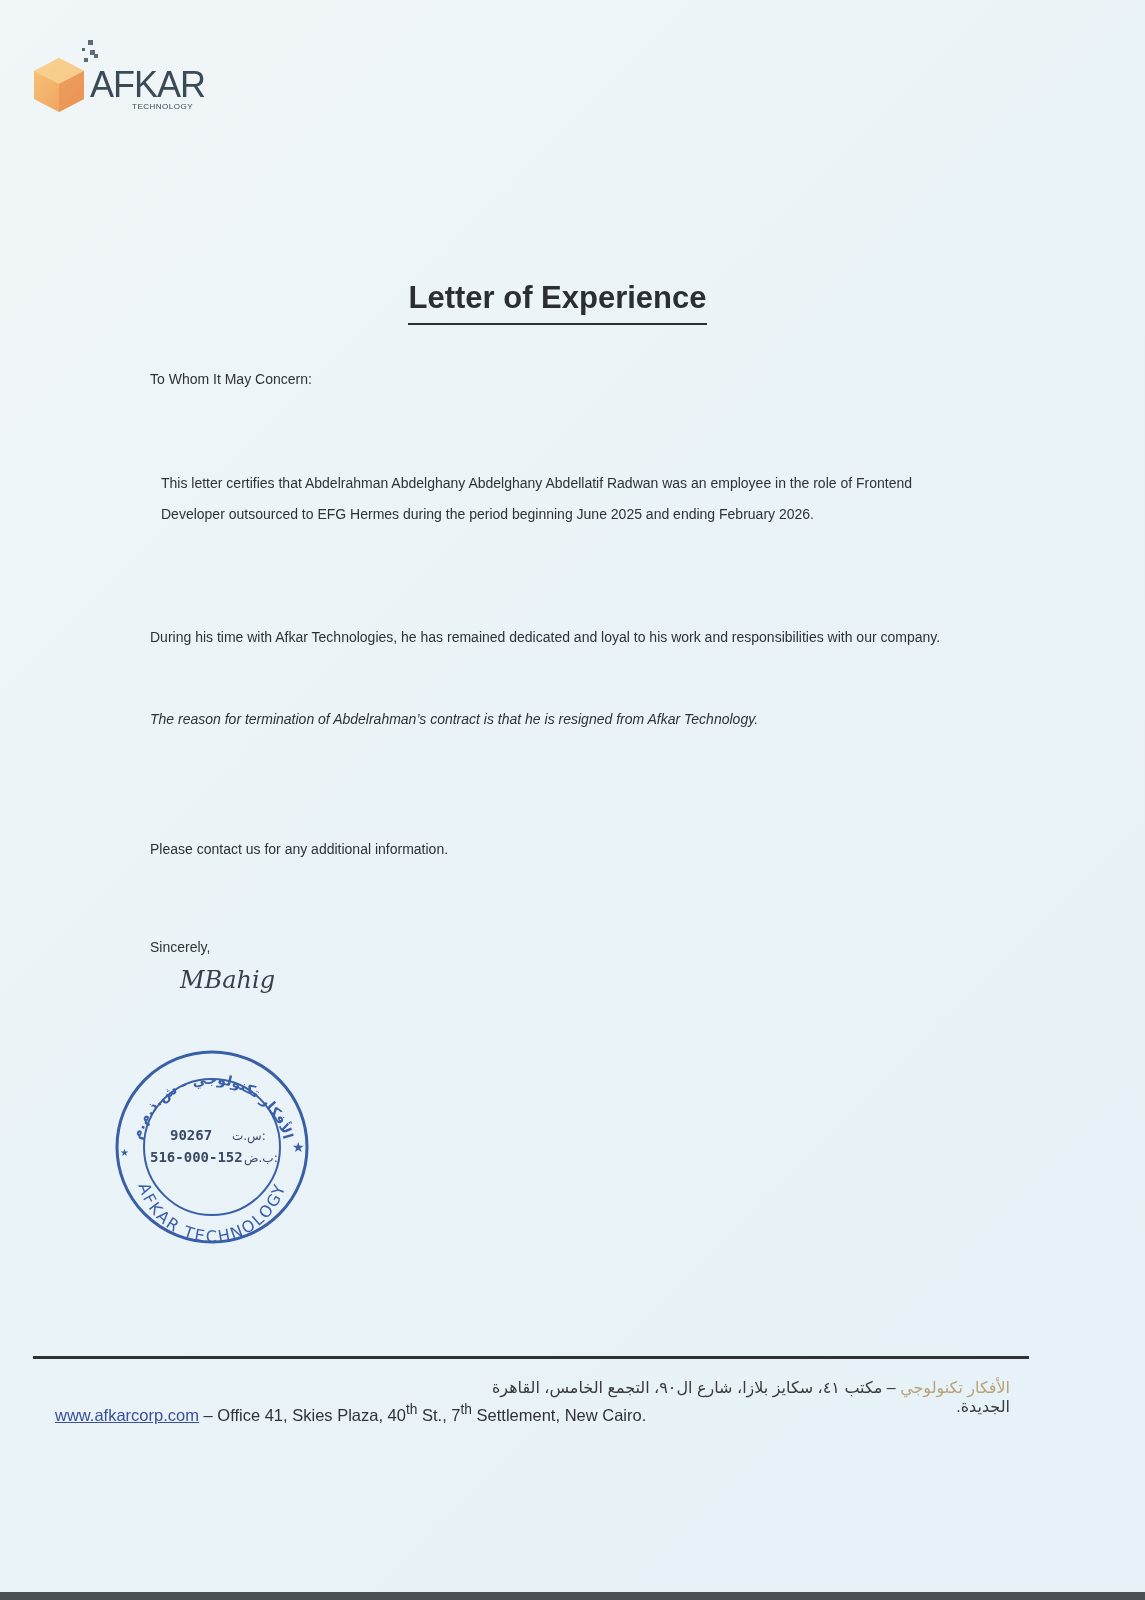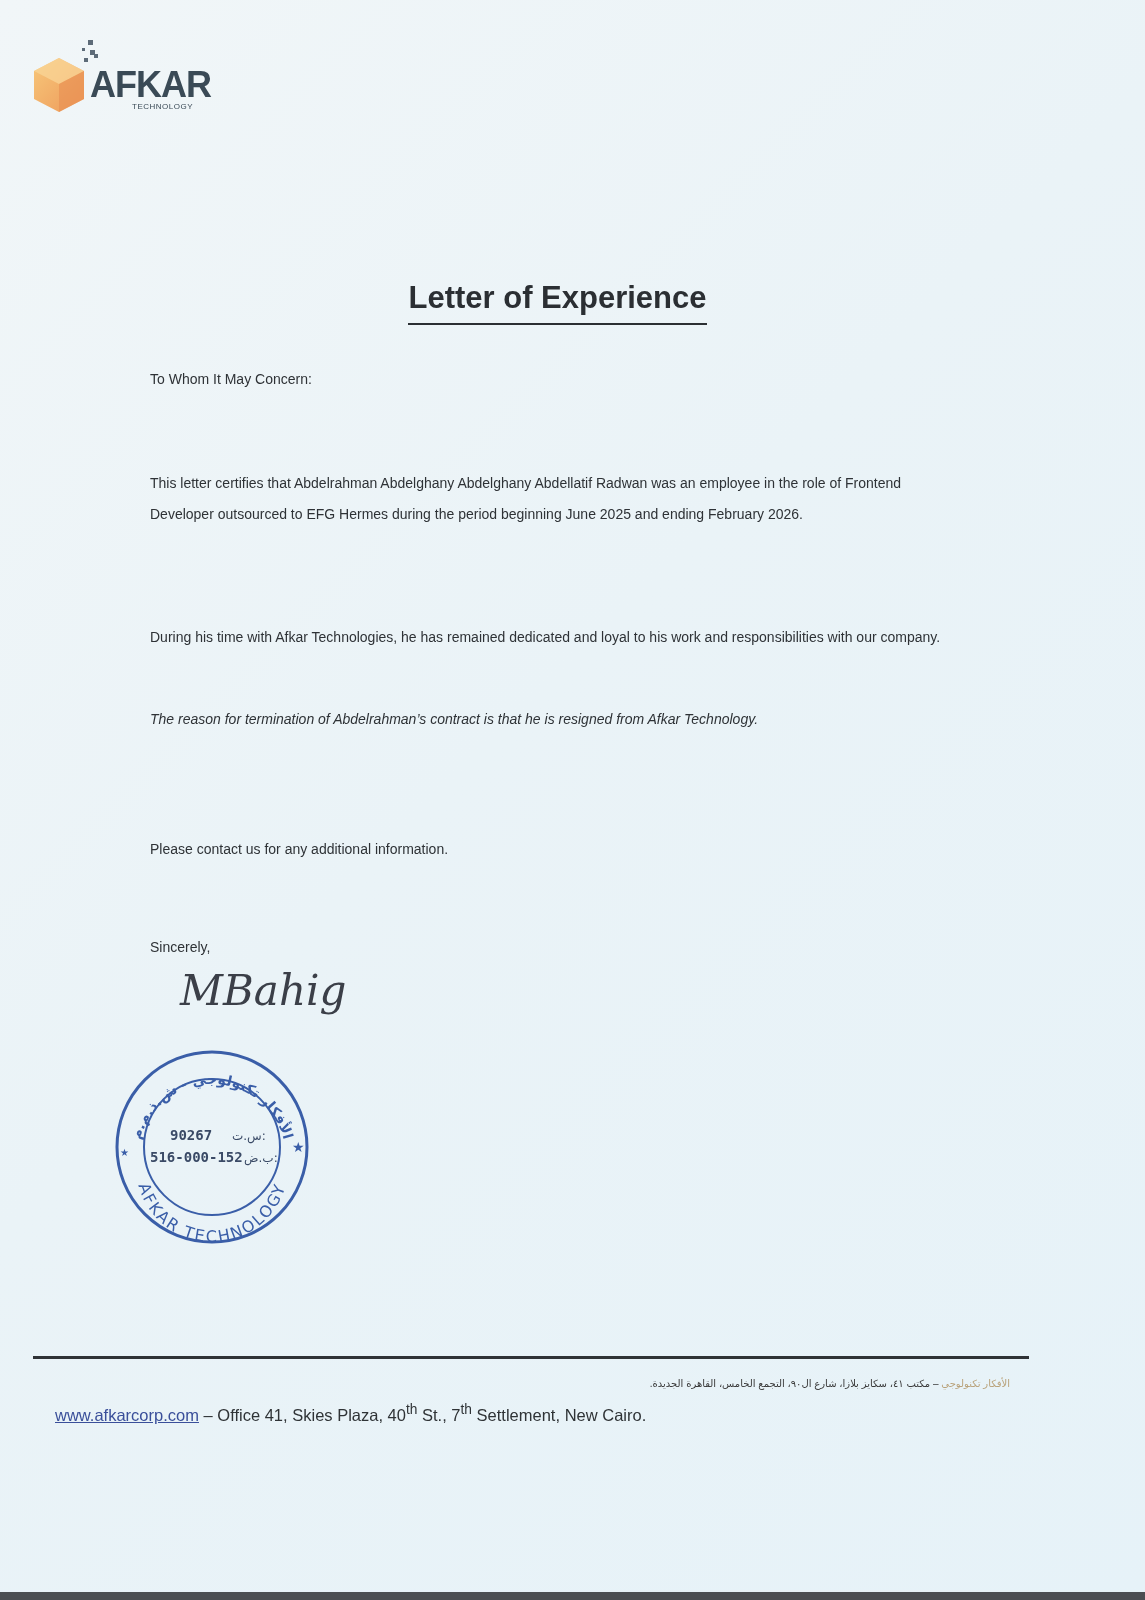--- a/index.html
+++ b/index.html
@@ -2,29 +2,29 @@
 <html><head>
 <meta charset="utf-8">
 <style>
   html,body{margin:0;padding:0;}
   body{width:1145px;height:1600px;position:relative;overflow:hidden;
     background:linear-gradient(135deg,#f1f6f8 0%,#eaf3f7 45%,#e6f2f8 100%);
     font-family:"Liberation Sans","DejaVu Sans",sans-serif;color:#2b2f33;}
   .logo{position:absolute;left:32px;top:40px;width:190px;height:80px;}
   .hex{position:absolute;left:0;top:16px;width:54px;height:58px;}
   .dots span{position:absolute;width:5px;height:5px;background:#5d6b78;}
-  .logo-word{position:absolute;left:58px;top:24px;font-size:36px;font-weight:bold;color:#3a4a56;letter-spacing:-1px;}
+  .logo-word{position:absolute;left:58px;top:24px;font-size:36px;font-weight:normal;color:#3a4a56;letter-spacing:-1px;}
   .logo-sub{position:absolute;left:100px;top:62px;font-size:8px;color:#3a4a56;letter-spacing:0.5px;}
   .title{position:absolute;left:0;width:1115px;top:280px;text-align:center;font-size:31px;font-weight:bold;color:#2b2f33;}
   .title span{border-bottom:2px solid #2b2f33;padding-bottom:8px;}
   .p{position:absolute;left:150px;width:800px;font-size:14px;line-height:31px;color:#2e3236;}
-  .sig{position:absolute;left:180px;top:966px;font-family:"DejaVu Serif",serif;font-style:italic;font-size:42px;color:#3b3f48;}
+  .sig{position:absolute;left:180px;top:966px;font-family:"DejaVu Serif",serif;font-style:italic;font-size:24px;color:#3b3f48;}
   .stamp{position:absolute;left:110px;top:1048px;width:204px;height:198px;}
   .rule{position:absolute;left:33px;top:1356px;width:996px;height:3px;background:#2f3336;}
-  .ar{position:absolute;left:440px;width:570px;top:1378px;direction:rtl;text-align:right;font-size:10px;color:#3a3a3a;}
+  .ar{position:absolute;left:440px;width:570px;top:1378px;direction:rtl;text-align:right;font-size:16px;color:#3a3a3a;}
   .ar .hl{color:#b9a27a;}
   .addr{position:absolute;left:55px;top:1402px;font-size:16.5px;color:#2f3336;}
   .addr a{color:#3a4f9a;text-decoration:underline;}
   .bottom-strip{position:absolute;left:0;top:1592px;width:1145px;height:8px;background:#4b4e52;}
 </style>
 </head>
 <body>
 
 <div class="logo">
   <svg class="hex" viewBox="0 0 54 58">
@@ -45,21 +45,21 @@
     <span style="left:62px;top:14px;width:4px;height:4px;"></span>
     <span style="left:52px;top:18px;width:4px;height:4px;"></span>
   </div>
   <div class="logo-word">AFKAR</div>
   <div class="logo-sub">TECHNOLOGY</div>
 </div>
 
 <div class="title"><span>Letter of Experience</span></div>
 
 <div class="p" style="top:364px;">To Whom It May Concern:</div>
-<div class="p" style="top:468px;">This letter certifies that Abdelrahman Abdelghany Abdelghany Abdellatif Radwan was an employee in the role of Frontend Developer outsourced to EFG Hermes during the period beginning June 2025 and ending February 2026.</div>
+<div class="p" style="top:468px;margin-left:11px;">This letter certifies that Abdelrahman Abdelghany Abdelghany Abdellatif Radwan was an employee in the role of Frontend Developer outsourced to EFG Hermes during the period beginning June 2025 and ending February 2026.</div>
 <div class="p" style="top:622px;">During his time with Afkar Technologies, he has remained dedicated and loyal to his work and responsibilities with our company.</div>
 <div class="p" style="top:704px;font-style:italic;">The reason for termination of Abdelrahman’s contract is that he is resigned from Afkar Technology.</div>
 <div class="p" style="top:834px;">Please contact us for any additional information.</div>
 <div class="p" style="top:932px;">Sincerely,</div>
 
 <div class="sig">MBahig</div>
 
 <svg class="stamp" viewBox="0 0 204 198">
   <defs>
     <path id="arcTop" d="M 28 110 A 74 74 0 0 1 176 110"></path>

